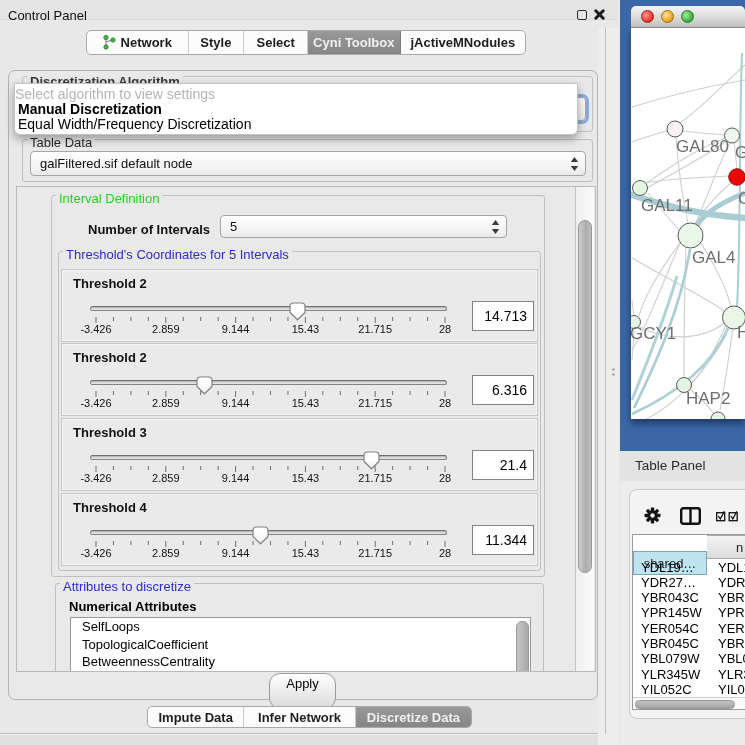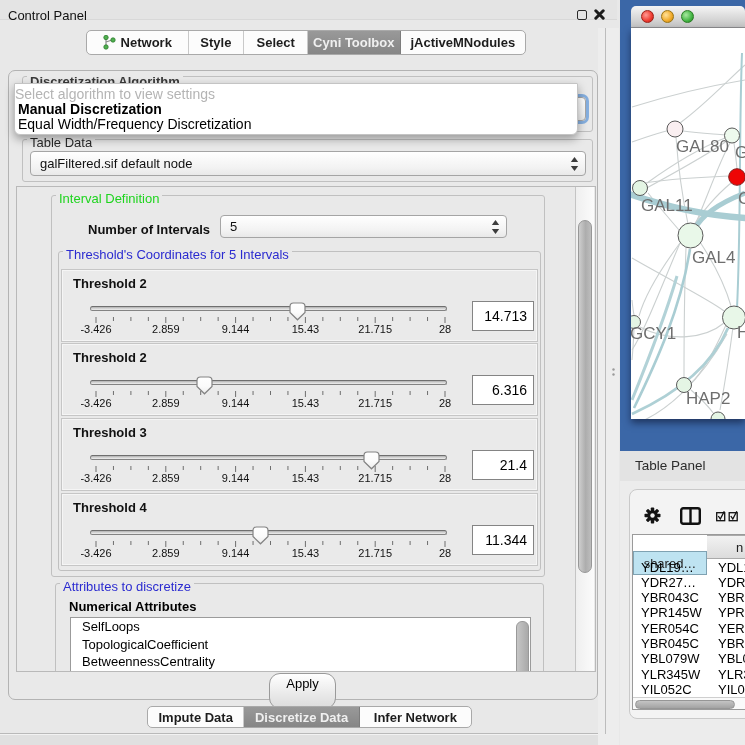--- a/index.html
+++ b/index.html
@@ -336,22 +336,22 @@
     <div id="listthumb"></div>
   </div>
   <div class="abs" id="vscroll">
       <div id="vthumb"></div>
     </div>
 </div>
 
 <div class="abs" id="applybtn">Apply</div>
 <div class="abs tabbar" id="bottabs">
   <div class="seg" style="width:97px;">Impute Data</div>
+  <div class="seg" style="width:112px;">Infer Network</div>
   <div class="seg sel" style="width:116px;">Discretize Data</div>
-  <div class="seg" style="width:112px;">Infer Network</div>
 </div>
 <div class="abs" id="botline"></div>
 <div class="abs" id="botfill"></div>
 <div class="abs" id="rightgap"></div>
 <div class="abs" id="winedge"></div>
 <svg class="abs" id="grip" viewBox="0 0 5 10">
     <circle cx="2.5" cy="2.5" r="1.2" fill="#9a9a9a"></circle>
     <circle cx="2.5" cy="7.5" r="1.2" fill="#9a9a9a"></circle>
   </svg>
 

